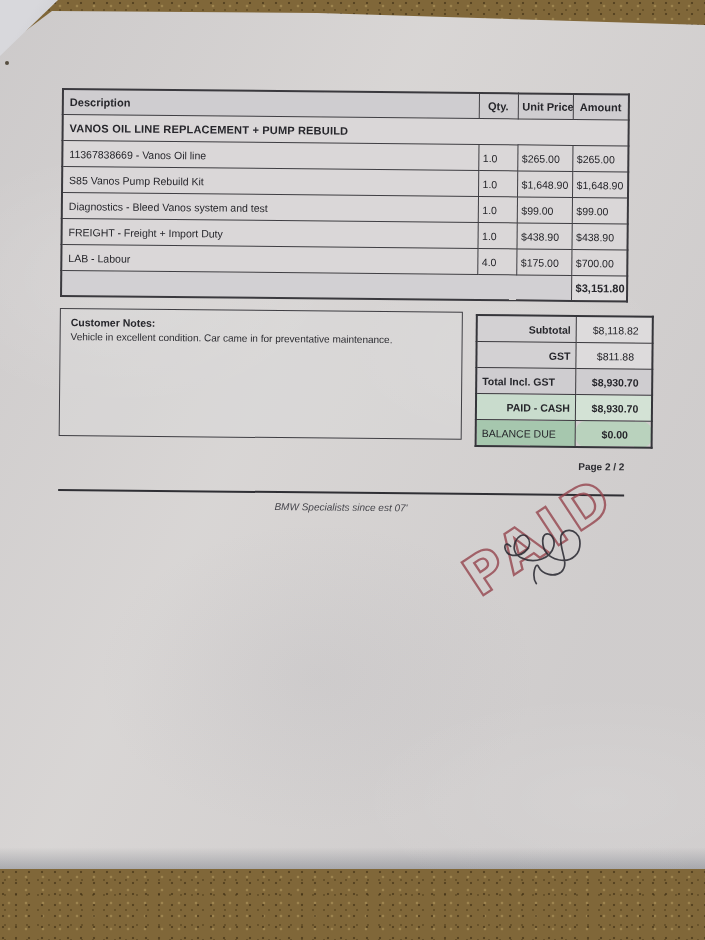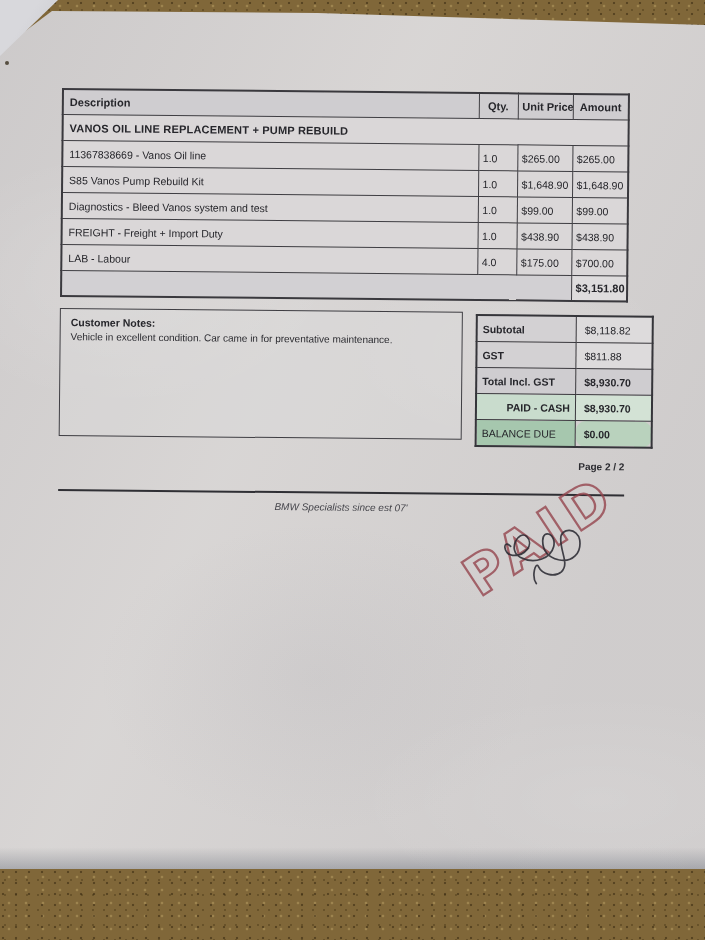--- a/index.html
+++ b/index.html
@@ -66,22 +66,22 @@
     border:1.5px solid #3f3e43;background:rgba(222,220,221,.35);
     padding:7px 10px;box-sizing:border-box;
   }
   .notes-title{font-size:10.5px;font-weight:bold;margin-bottom:2px;}
   .notes-body{font-size:10px;line-height:1.35;color:#2c2c31;}
 
   
   .totals{position:absolute;left:478px;top:310px;width:152px;border:2px solid #35353a;}
   .totals td{border:1.5px solid #3a393e;height:25px;font-size:10.5px;padding:0 5px;overflow:hidden;white-space:nowrap;}
   .totals td.lbl{font-weight:bold;width:88px;}
-  .totals td.val{text-align:left;width:62px;padding-left:8px;}
-  .totals tr.r-sub td.lbl,.totals tr.r-gst td.lbl{background:#d3d1d3;}
+  .totals td.val{text-align:center;width:62px;padding-left:8px;}
+  .totals tr.r-sub td.lbl,.totals tr.r-gst td.lbl{background:#d3d1d3;text-align:right;}
   .totals tr.r-sub td.val,.totals tr.r-gst td.val{background:#dddbdc;}
   .totals tr.r-total td{background:#cfcdd0;font-weight:bold;}
   .totals tr.r-paid td.lbl{background:#c9dccd;font-weight:bold;text-align:right;}
   .totals tr.r-paid td.val{background:#d3e2d5;font-weight:bold;}
   .totals tr.r-bal td.lbl{background:#a6c7ae;font-weight:normal;margin-top:32px;}
   .totals tr.r-bal td.val{background:#b9d2bd;font-weight:bold;border-radius:10px;}
 
   
   .page-label{position:absolute;left:478px;top:456px;width:150px;text-align:right;font-size:10px;font-weight:600;color:#2c2c31;}
   .footer-divider{position:absolute;left:62px;top:489px;width:566px;height:2px;background:#2f2f34;}

